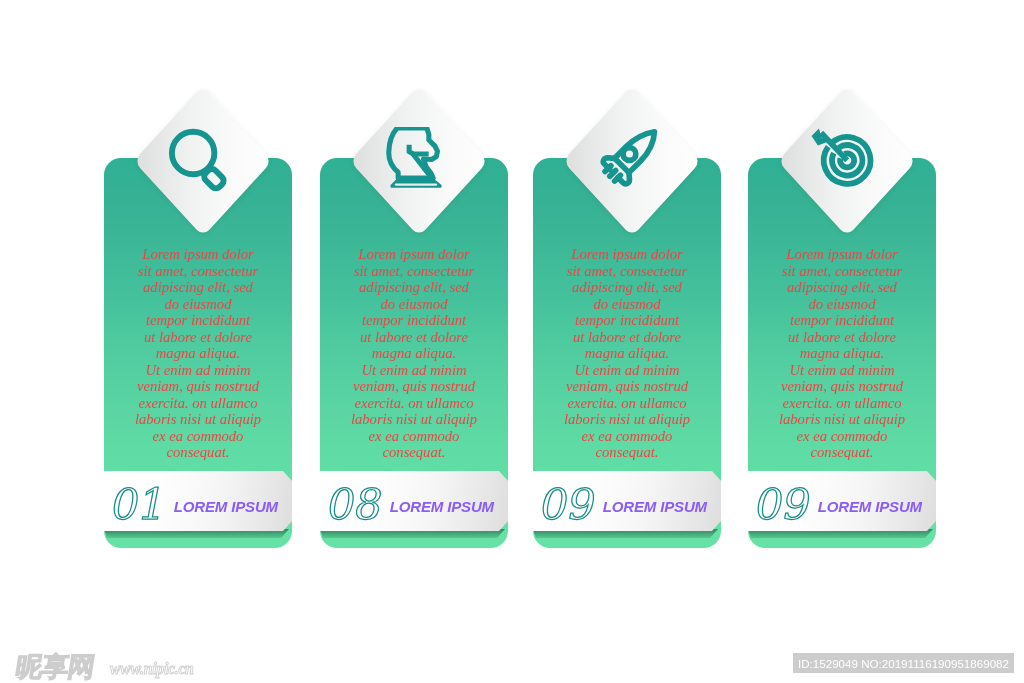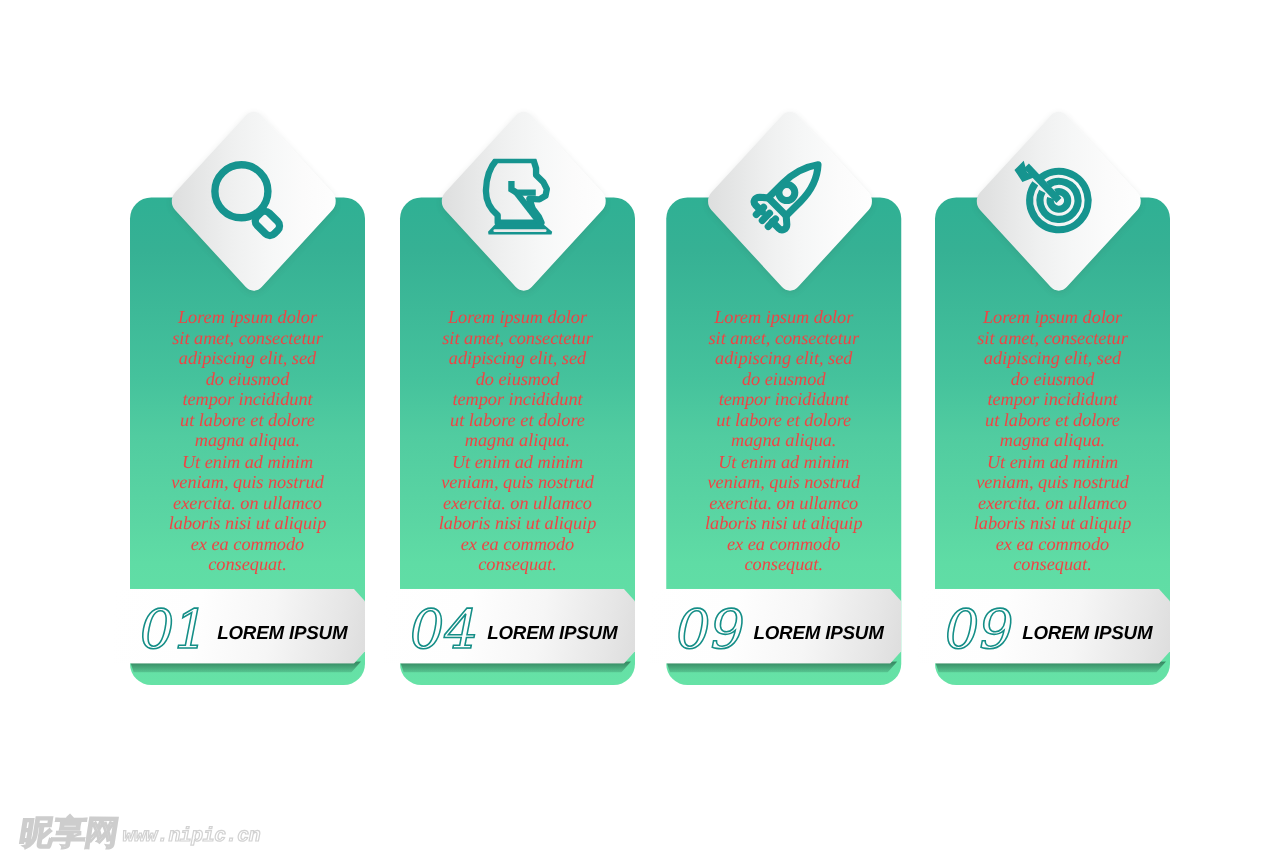--- a/index.html
+++ b/index.html
@@ -35,45 +35,46 @@
      clip-path:polygon(0 0,185px 0,177px 9px,3px 9px);}
   .ribbon-bg{position:absolute;left:0;top:0;width:202px;height:60px;
      background:linear-gradient(100deg,#ffffff 0%,#fefefe 34%,#f6f6f6 62%,#e6e6e6 88%,#dddddd 100%);
      clip-path:polygon(0 0,193px 0,202px 10px,202px 50px,193px 60px,0 60px);}
   .ribbon-inner{position:absolute;left:0;top:0;width:202px;height:60px;
      display:flex;align-items:center;}
   .num{font-family:"DejaVu Serif",serif;font-style:italic;font-weight:normal;
        font-size:43px;color:transparent;-webkit-text-stroke:1.25px #148E87;
        margin-left:22px;letter-spacing:0px;line-height:1;position:relative;top:3px;}
   .lbl{font-family:"Liberation Sans",sans-serif;font-style:italic;font-weight:bold;
-       font-size:15.0px;color:#000000;letter-spacing:-0.15px;margin-left:7px;
+       font-size:15.0px;color:#8b5cf6;letter-spacing:-0.15px;margin-left:7px;
        position:relative;top:5px;}
 
   
   .wm{position:absolute;left:16px;top:651px;display:flex;align-items:flex-end;
       height:28px;}
   .wm-brand{font-family:"DejaVu Sans",sans-serif;font-weight:bold;font-size:27px;
      color:transparent;-webkit-text-stroke:1.1px #cdcdcd;letter-spacing:-1px;
      display:inline-block;transform:skewX(-9deg);line-height:0.93;}
-  .wm-url{font-family:Liberation Mono, monospace;font-weight:bold;font-style:italic;
+  .wm-url{font-family:Liberation Serif, serif;font-weight:bold;font-style:italic;
      font-size:15.8px;color:transparent;-webkit-text-stroke:0.95px #d2d2d2;
-     margin-left:4px;letter-spacing:-0.3px;line-height:1.2;}
+     margin-left:16px;letter-spacing:-0.3px;line-height:1.2;}
   .idbox{position:absolute;left:793px;top:653px;width:221px;height:20px;
      background:#cccccc;color:#ffffff;font-size:11.6px;letter-spacing:0px;
      display:flex;align-items:center;justify-content:center;white-space:nowrap;
      font-family:"Liberation Sans",sans-serif;}
 </style>
 </head>
 <body>
 
 <div id="stage">
   <div class="wm">
     <span class="wm-brand">昵享网</span>
     <span class="wm-url">www.nipic.cn</span>
   </div>
+  <div class="idbox">ID:1529049 NO:20191116190951869082</div>
 <div class="card" style="left: 104px; top: 158px;">
       <div class="card-body"></div>
       <div class="badge">
         <div class="badge-sq"></div>
         <svg viewBox="0 0 62 64">
           <g fill="none" stroke="#16948F" stroke-width="5.4">
             <circle cx="23.8" cy="23.8" r="19.4"></circle>
             <rect x="36.5" y="38.4" width="12.6" height="17.8" rx="4.6" transform="rotate(-45 42.8 47.3)"></rect>
           </g>
         </svg>
@@ -126,21 +127,21 @@
         <div>veniam, quis nostrud</div>
         <div>exercita. on ullamco</div>
         <div>laboris nisi ut aliquip</div>
         <div>ex ea commodo</div>
         <div>consequat.</div>
       </div>
       <div class="ribbon">
         <div class="ribbon-shadow"></div>
         <div class="ribbon-bg"></div>
         <div class="ribbon-inner">
-          <span class="num">04</span>
+          <span class="num">08</span>
           <span class="lbl">LOREM IPSUM</span>
         </div>
       </div>
     </div>
     <div class="card" style="left: 533px; top: 158px;">
       <div class="card-body"></div>
       <div class="badge">
         <div class="badge-sq"></div>
         <svg viewBox="-3 -3 64 64">
           <g fill="none" stroke="#16948F" stroke-width="5.3" stroke-linejoin="round" stroke-linecap="round">

